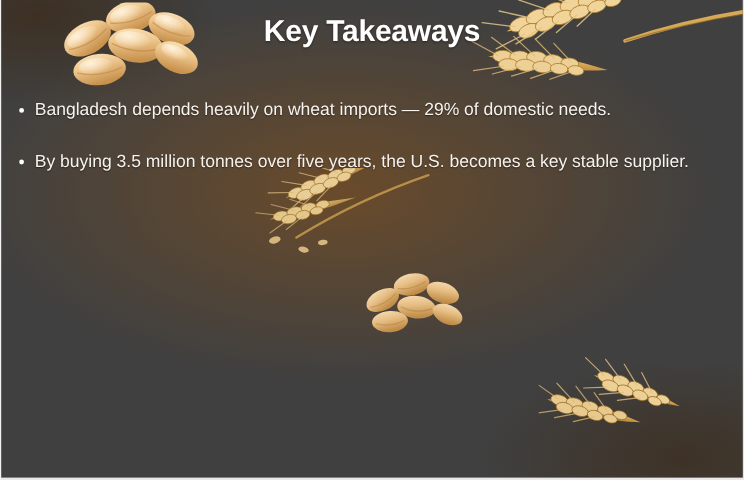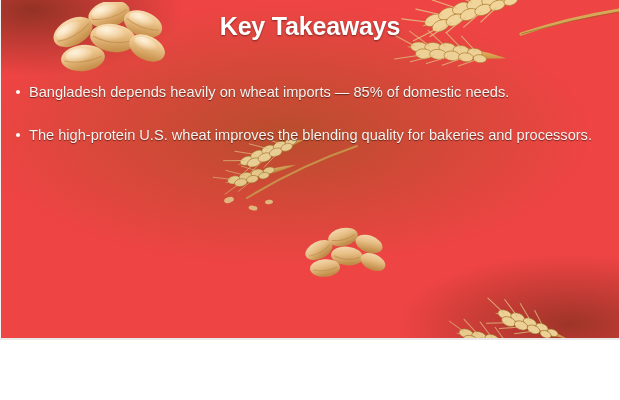--- a/index.html
+++ b/index.html
@@ -7,23 +7,23 @@
     padding: 0;
     background: #ffffff;
   }
   body {
     font-family: "Liberation Sans", sans-serif;
   }
 
   .slide {
     position: relative;
     width: 620px;
-    height: 340px;
+    height: 400px;
     box-sizing: border-box;
-    background: #ef4444;
+    background: #404040;
     overflow: hidden;
     border-bottom: 2px solid #e9e9e9;
     border-right: 1px solid #e3e3e3;
     border-left: 1px solid #f2f2f2;
   }
 
   
   .bg-glow {
     position: absolute;
     left: 0; top: 0; right: 0; bottom: 0;
@@ -381,17 +381,17 @@
             <path d="M54 5 L40 -6"></path>
           <path d="M18 15 L0 23"></path>
             <path d="M32 14 L14 23"></path>
             <path d="M46 13 L30 22"></path>
         </g>
       </g>
     </svg>
   </div>
 
   <ul class="bullets">
-    <li class="bullet">Bangladesh depends heavily on wheat imports — 85% of domestic needs.</li>
-    <li class="bullet">The high-protein U.S. wheat improves the blending quality for bakeries and processors.</li>
+    <li class="bullet">Bangladesh depends heavily on wheat imports — 29% of domestic needs.</li>
+    <li class="bullet">By buying 3.5 million tonnes over five years, the U.S. becomes a key stable supplier.</li>
   </ul>
 
 </div>
 
 </body></html>

